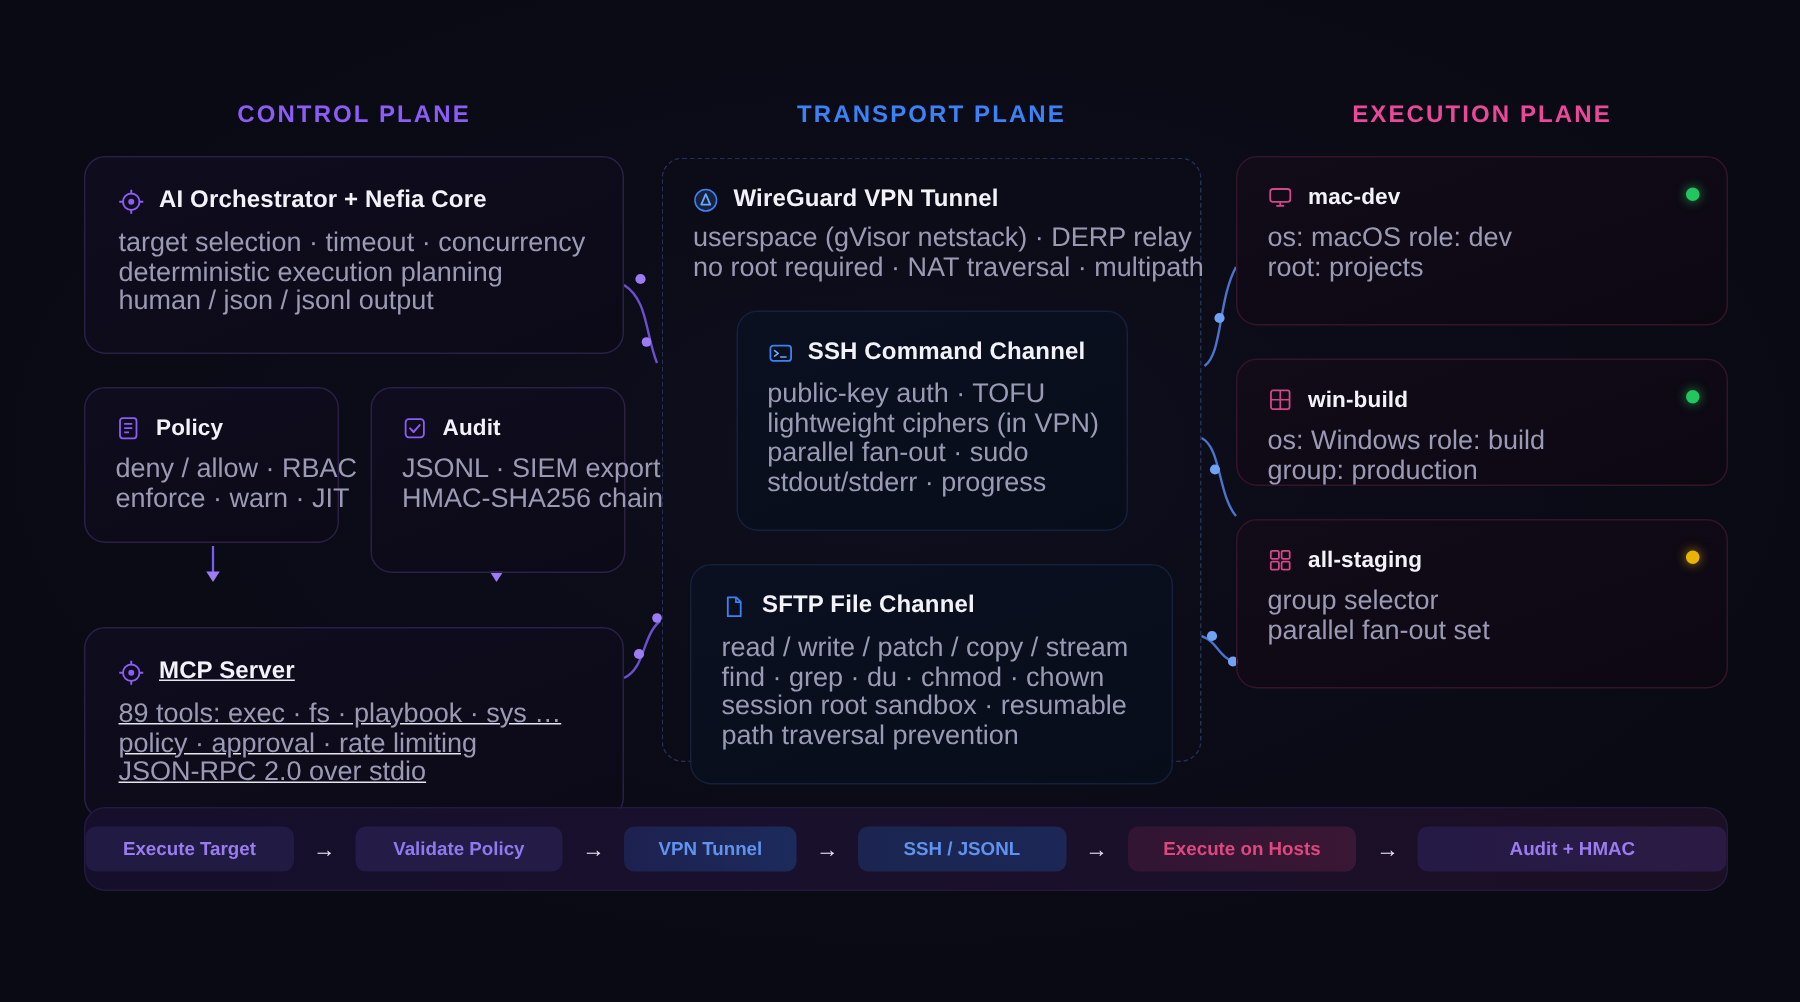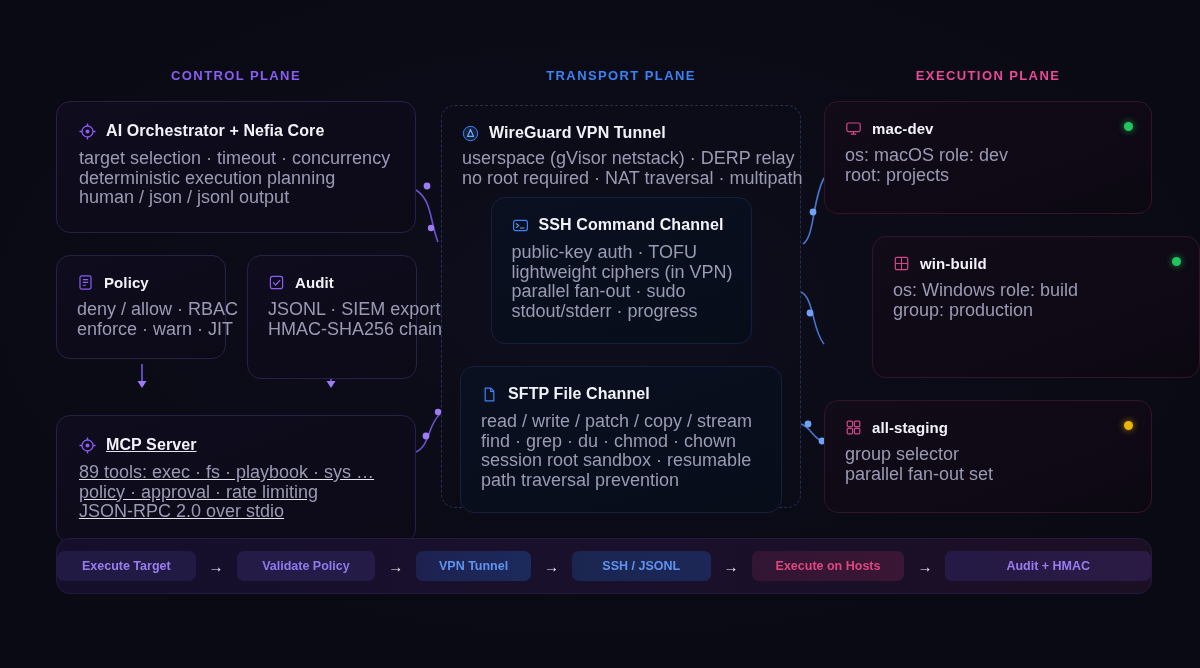--- a/index.html
+++ b/index.html
@@ -30,21 +30,21 @@
     pointer-events: none;
     z-index: 1;
   }
 
   
   .plane {
     position: absolute;
     z-index: 2;
   }
   .plane-title {
-    font-size: 13px;
+    font-size: 16px;
     font-weight: bold;
     letter-spacing: 1.4px;
     text-align: center;
     margin: 0 0 18px 0;
     text-transform: uppercase;
   }
   .t-control  { color: #8b5cf6; }
   .t-transport{ color: #3b82f6; }
   .t-exec     { color: #ec4899; }
 
@@ -279,21 +279,21 @@
             </svg>
         </span>
         <span class="card-title">WireGuard VPN Tunnel</span>
       </div>
       <div class="card-lines" style="margin-top:7px;">
         <div class="line">userspace (gVisor netstack) · DERP relay</div>
         <div class="line">no root required · NAT traversal · multipath</div>
       </div>
     </div>
 
-    <div class="card card-blue" style="width:261px; height:147px; padding:18px 20px; margin:9px auto 0 auto;">
+    <div class="card card-blue" style="width:261px; height:147px; padding:18px 20px; margin:19px auto 0 auto;">
       <div class="card-head">
         <span class="ic">
           <svg viewBox="0 0 17 17">
               <rect x="1.6" y="3.4" width="13.8" height="10.2" rx="2" fill="none" stroke="#3b82f6" stroke-width="1.2"></rect>
               <path d="M4.4 6.8l2.4 1.8-2.4 1.8M8.4 11h3.6" stroke="#6ea8f8" stroke-width="1.1" fill="none" stroke-linecap="round" stroke-linejoin="round"></path>
             </svg>
         </span>
         <span class="card-title">SSH Command Channel</span>
       </div>
       <div class="card-lines">
@@ -337,21 +337,21 @@
             </svg>
         </span>
         <span class="card-title sm">mac-dev</span>
       </div>
       <div class="card-lines">
         <div class="line">os: macOS role: dev</div>
         <div class="line">root: projects</div>
       </div>
     </div>
 
-    <div class="card card-pink" style="width:328px; height:142px; padding:18px 20px; margin-top:22px;margin-left:48px;">
+    <div class="card card-pink" style="width:328px; height:85px; padding:18px 20px; margin-top:22px;">
       <span class="dot dot-green"></span>
       <div class="card-head">
         <span class="ic">
           <svg viewBox="0 0 17 17">
               <rect x="2.3" y="2.3" width="12.4" height="12.4" rx="1.4" fill="none" stroke="#d1478a" stroke-width="1.2"></rect>
               <path d="M8.5 2.3v12.4M2.3 8.5h12.4" stroke="#d1478a" stroke-width="1.1"></path>
             </svg>
         </span>
         <span class="card-title sm">win-build</span>
       </div>

